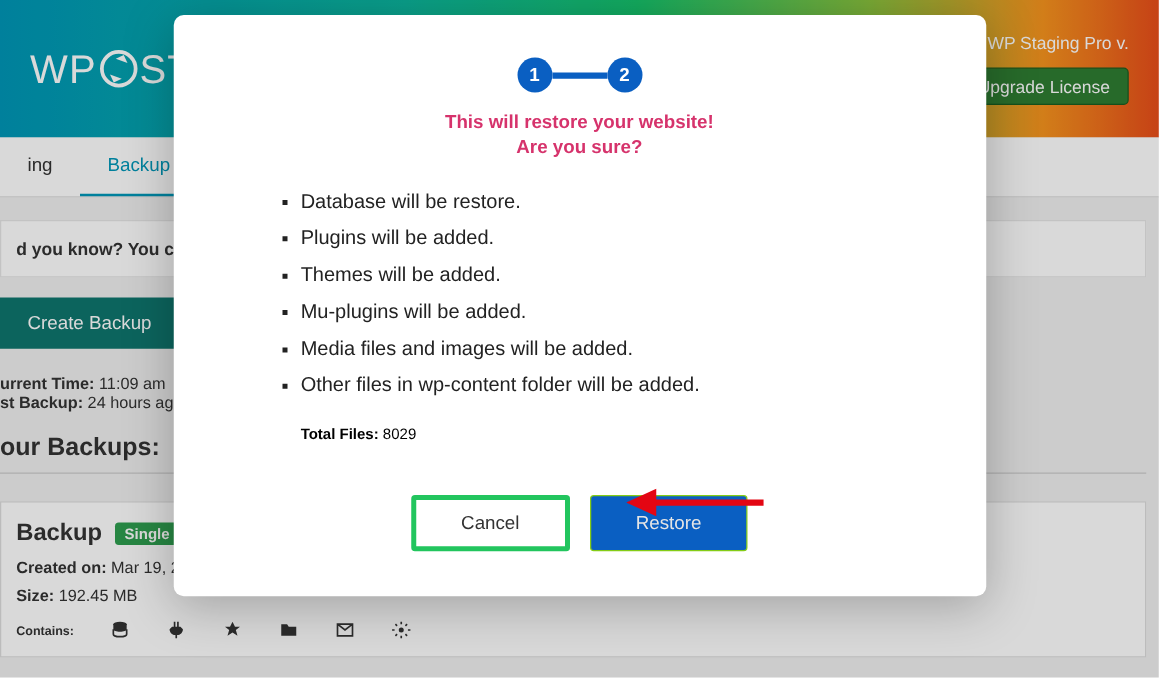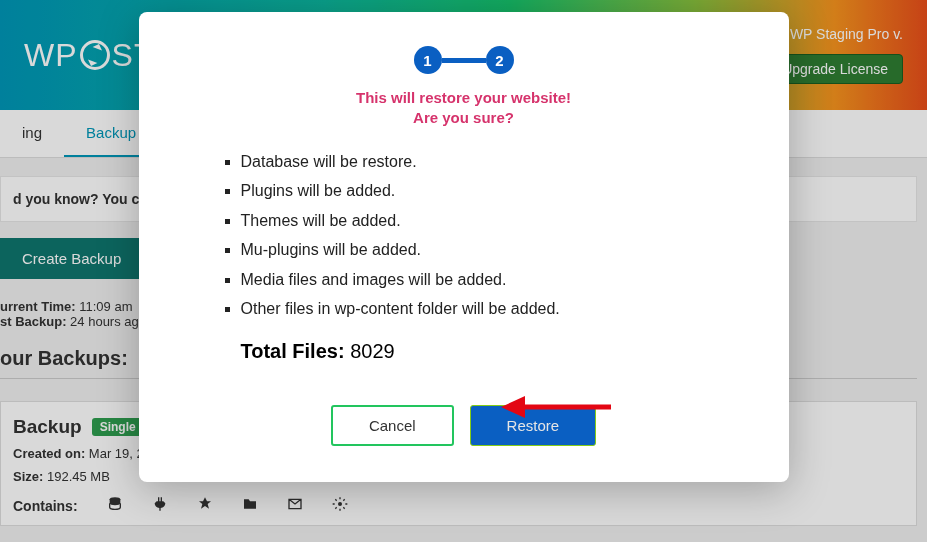--- a/index.html
+++ b/index.html
@@ -31,39 +31,39 @@
   .content { padding:18px 10px 0 0; font-size:14px; color:#333;}
   .hint { background:#fff; padding:14px 12px; border:1px solid #e5e5e5; font-weight:600;}
   .create-btn { background:#0f766e; color:#fff; border:none; padding:12px 22px; font-size:15px; margin-top:16px; cursor:pointer;}
   .times { margin-top:20px; font-size:13px; color:#333;}
   .times strong { font-weight:700;}
   .section-title { font-size:20px; font-weight:700; margin-top:18px; padding-bottom:8px; border-bottom:1px solid #ccc;}
   .backup-card { background:#fff; border:1px solid #ddd; margin-top:22px; padding:14px 12px 10px;}
   .backup-title { font-size:19px; font-weight:700; display:flex; align-items:center; gap:10px;}
   .badge { background:#2e9e4f; color:#fff; font-size:12px; padding:2px 8px; border-radius:3px;}
   .meta { font-size:13px; margin-top:8px;}
-  .icon-row { margin-top:12px; display:flex; gap:29px; font-size:14px; align-items:center; color:#333;}
+  .icon-row { margin-top:12px; display:flex; gap:29px; font-size:10px; align-items:center; color:#333;}
   .icon-row svg { width:16px; height:16px;}
   .overlay { position:absolute; inset:0; background:rgba(0,0,0,0.15);}
   .modal {
     position:absolute; left:50%; top:12px; transform:translateX(-50%);
     width:650px; background:#fff; border-radius:8px;
     box-shadow:0 8px 40px rgba(0,0,0,0.25);
     padding:34px 46px 36px;
   }
   .steps { display:flex; align-items:center; justify-content:center; margin-bottom:14px;}
   .step { width:28px; height:28px; border-radius:50%; background:#0a5fc2; color:#fff; display:flex; align-items:center; justify-content:center; font-weight:700; font-size:15px;}
   .step-line { width:44px; height:5px; background:#0a5fc2;}
   .modal h2 { color:#d6336c; font-size:15px; font-weight:700; text-align:center; line-height:1.35; margin-bottom:18px;}
   .modal ul { list-style:square; padding-left:56px; font-size:16px; color:#222; line-height:1.85;}
-  .total { margin-top:16px; padding-left:56px; font-size:20px;}
+  .total { margin-top:16px; padding-left:56px; font-size:12px;}
   .total strong { font-weight:700;}
   .modal-actions { display:flex; justify-content:center; gap:16px; margin-top:42px;}
   .btn { padding:10px 36px; font-size:15px; border-radius:3px; cursor:pointer;}
-  .btn-cancel { background:#fff; border:2px solid #22c55e; color:#333;}
+  .btn-cancel { background:#fff; border:4px solid #22c55e; color:#333;}
   .btn-restore { background:#0a5fc2; border:1px solid #84cc16; color:#e5e5e5;}
   .arrow { position:absolute; right:178px; bottom:60px;}
 </style>
 </head>
 <body>
 
 <div class="background">
   <div class="header-bar">
     <div class="logo">
       <span>WP</span>

